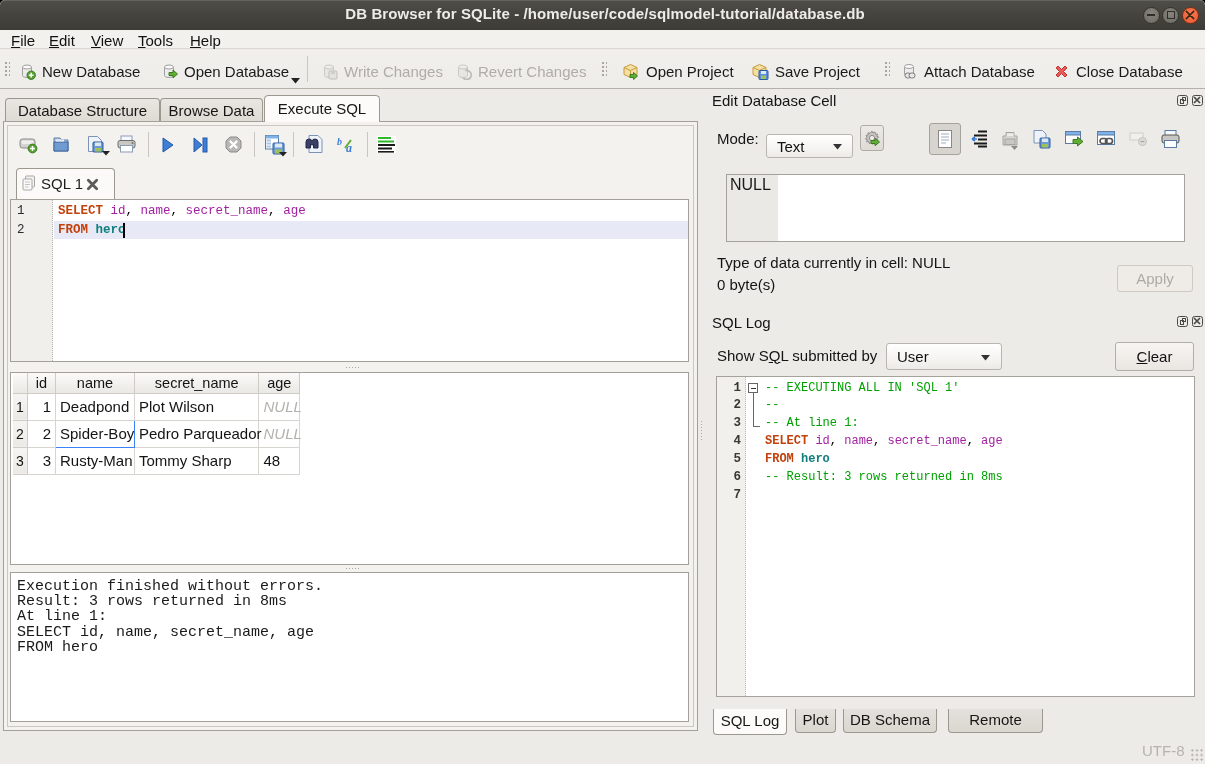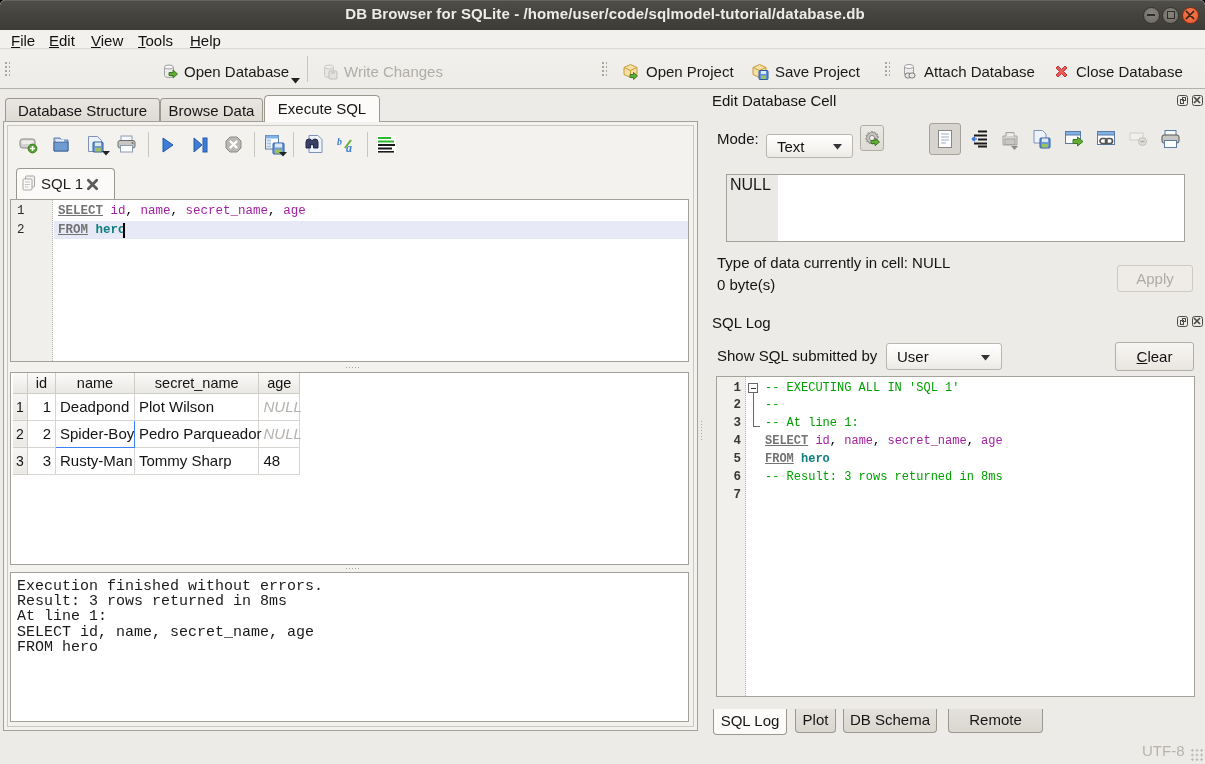--- a/index.html
+++ b/index.html
@@ -15,21 +15,21 @@
 .menubar { position:absolute; left:0; top:30px; width:1205px; height:19px; background:#f2f1ee; border-bottom:1px solid #dcd9d4; }
 .menuitem { position:absolute; top:32px; font-size:15px; color:#111; }
 .toolbar { position:absolute; left:0; top:50px; width:1205px; height:39px; background:linear-gradient(180deg,#f2f0ed,#eeece8); border-bottom:1px solid #b4b1ab; }
 .titem { position:absolute; top:0; height:38px; display:flex; align-items:center; font-size:15px; color:#1a1a1a; white-space:nowrap; }
 .titem.dis { color:#b0ada8; }
 .tsep { position:absolute; top:6px; width:1px; height:26px; background:#c9c6c0; }
 .thandle { position:absolute; top:61px; width:6px; height:17px;
   background-image:radial-gradient(circle, #a9a6a0 1px, transparent 1.1px);
   background-size:4px 4px; }
 .mono { font-family:"Liberation Mono",monospace; }
-.kw { color:#737373; font-weight:bold;text-decoration:underline; }
+.kw { color:#c2410c; font-weight:bold; }
 .idn { color:#a11fa1; }
 .tbl { color:#0f7e7e; font-weight:bold; }
 .cmt { color:#00a000; }
 .dockbtn { position:absolute; width:11px; height:11px; border:1.5px solid #4c4a45; border-radius:2.5px; }
 .dockbtn svg { position:absolute; left:0; top:0; }
 .combo { position:absolute; background:linear-gradient(180deg,#ffffff,#f4f2ef 70%,#eceae6); border:1px solid #b9b6b0; border-radius:3px; font-size:15px; color:#111; }
 .btn { position:absolute; border:1px solid #b2afa9; border-radius:3px; background:linear-gradient(180deg,#f7f5f2,#e9e6e1); font-size:15px; color:#111; text-align:center; }
 </style>
 </head>
 <body>
@@ -50,40 +50,54 @@
   <div class="menubar"></div>
   <div class="menuitem" style="left:11px;"><u>F</u>ile</div>
   <div class="menuitem" style="left:49px;"><u>E</u>dit</div>
   <div class="menuitem" style="left:91px;"><u>V</u>iew</div>
   <div class="menuitem" style="left:138px;"><u>T</u>ools</div>
   <div class="menuitem" style="left:190px;"><u>H</u>elp</div>
 
   <div class="toolbar"></div>
   <div class="thandle" style="left:4px;"></div>
 
+  <div class="titem" style="left:19px; top:52px;">
+    <svg width="17" height="17" viewBox="0 0 17 17" style="margin-right:6px;">
+      <path d="M3.5 4 L3.5 12.5 Q3.5 14.5 8 14.5 Q12.5 14.5 12.5 12.5 L12.5 4" fill="#ececec" stroke="#a0a0a0"></path>
+      <ellipse cx="8" cy="4" rx="4.5" ry="2" fill="#fafafa" stroke="#a0a0a0"></ellipse>
+      <circle cx="12.2" cy="12.2" r="4.2" fill="#54a333" stroke="#3c7a20"></circle>
+      <path d="M12.2 9.8 v4.8 M9.8 12.2 h4.8" stroke="#fff" stroke-width="1.6"></path>
+    </svg>New Database</div>
 
   <div class="titem" style="left:161px; top:52px;">
     <svg width="17" height="17" viewBox="0 0 17 17" style="margin-right:6px;">
       <path d="M3.5 4 L3.5 12.5 Q3.5 14.5 8 14.5 Q12.5 14.5 12.5 12.5 L12.5 4" fill="#ececec" stroke="#a0a0a0"></path>
       <ellipse cx="8" cy="4" rx="4.5" ry="2" fill="#fafafa" stroke="#a0a0a0"></ellipse>
       <path d="M8 9.5 h4 v-2.5 l4.5 4 l-4.5 4 v-2.5 h-4 z" fill="#61ad35" stroke="#3c7a20"></path>
     </svg>Open Database</div>
   <svg class="abs" style="left:291px; top:78px;" width="10" height="6" viewBox="0 0 10 6">
       <path d="M0 0 h9 l-4.5 5.5 z" fill="#222"></path>
     </svg>
   <div class="tsep" style="left:307px; top:56px;"></div>
 
   <div class="titem dis" style="left:321px; top:52px;">
     <svg width="17" height="17" viewBox="0 0 17 17" style="margin-right:6px; opacity:0.55;">
       <path d="M3.5 4 L3.5 12.5 Q3.5 14.5 8 14.5 Q12.5 14.5 12.5 12.5 L12.5 4" fill="#e4e2df" stroke="#adaba6"></path>
       <ellipse cx="8" cy="4" rx="4.5" ry="2" fill="#efedea" stroke="#adaba6"></ellipse>
       <rect x="8" y="8" width="8" height="8" rx="1" fill="#dcdad6" stroke="#9a9894"></rect>
       <rect x="10" y="8.5" width="4" height="2.5" fill="#b6b4b0"></rect>
     </svg>Write Changes</div>
 
+  <div class="titem dis" style="left:455px; top:52px;">
+    <svg width="17" height="17" viewBox="0 0 17 17" style="margin-right:6px; opacity:0.55;">
+      <path d="M3.5 4 L3.5 12.5 Q3.5 14.5 8 14.5 Q12.5 14.5 12.5 12.5 L12.5 4" fill="#e4e2df" stroke="#adaba6"></path>
+      <ellipse cx="8" cy="4" rx="4.5" ry="2" fill="#efedea" stroke="#adaba6"></ellipse>
+      <path d="M12 7.5 a4.5 4.5 0 1 1 -4 7" fill="none" stroke="#9a9894" stroke-width="1.8"></path>
+      <path d="M12.5 4.5 l1 4 l-4 -0.5 z" fill="#9a9894"></path>
+    </svg>Revert Changes</div>
   <div class="thandle" style="left:601px;"></div>
 
   <div class="titem" style="left:622px; top:52px;">
     <svg width="18" height="17" viewBox="0 0 18 17" style="margin-right:6px;">
       <path d="M8.5 1.5 L15 4.5 L15 11.5 L8.5 14.5 L2 11.5 L2 4.5 Z" fill="#f5dfa3" stroke="#c49a3c"></path>
       <path d="M2 4.5 L8.5 7.5 L15 4.5 M8.5 7.5 L8.5 14.5" fill="none" stroke="#c49a3c"></path>
       <path d="M8 11.5 h3.5 v-2 l4 3.5 l-4 3.5 v-2 h-3.5 z" fill="#61ad35" stroke="#3c7a20"></path>
     </svg>Open Project</div>
 
   <div class="titem" style="left:751px; top:52px;justify-content:flex-end;">

